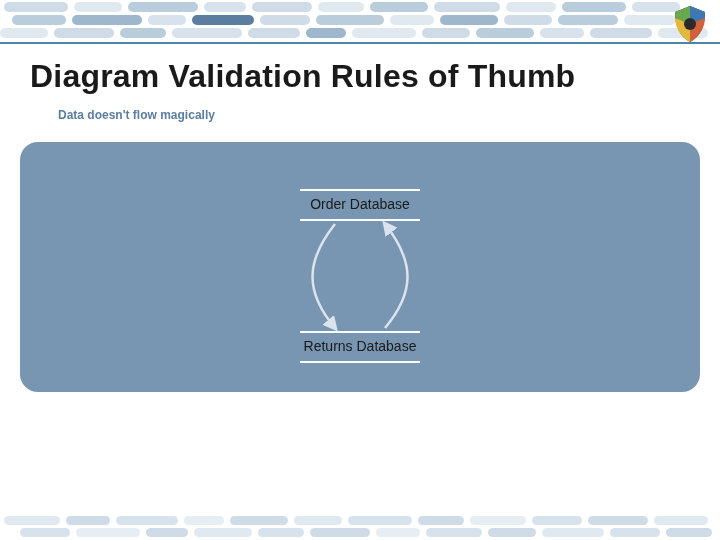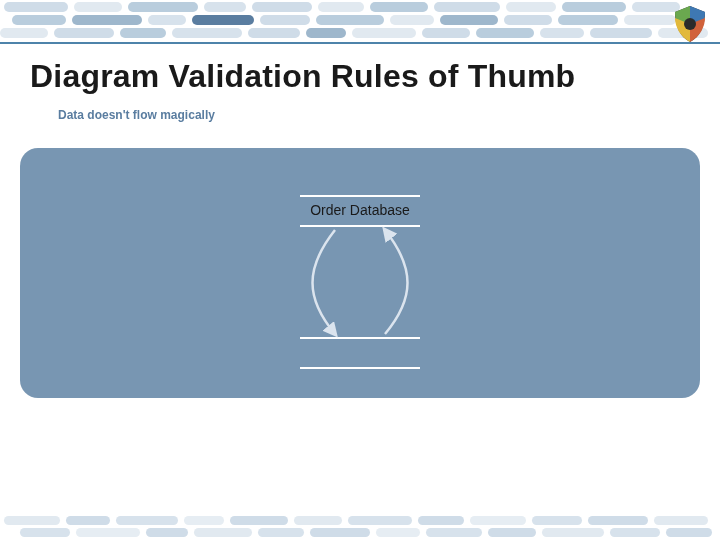--- a/index.html
+++ b/index.html
@@ -53,21 +53,21 @@
     font-weight: 600;
     color: #5a7da0;
     margin-left: 28px;
   }
 
   
   .panel {
     position: absolute;
     left: 20px;
     right: 20px;
-    top: 148px;
+    top: 142px;
     height: 250px;
     background: #7896b2;
     border-radius: 18px;
   }
   .panel svg {
     position: absolute;
     inset: 0;
   }
 
   .db-label {
@@ -172,20 +172,21 @@
     <defs>
       <marker id="arrow" viewBox="0 0 10 10" refX="7" refY="5" markerWidth="6" markerHeight="6" orient="auto-start-reverse">
         <path d="M 0 0 L 10 5 L 0 10 z" fill="#dbe4ee"></path>
       </marker>
     </defs>
     <path d="M 315 82 C 285 120, 285 150, 315 186" stroke="#dbe4ee" stroke-width="2.5" fill="none" marker-end="url(#arrow)"></path>
     <path d="M 365 186 C 395 150, 395 120, 365 82" stroke="#dbe4ee" stroke-width="2.5" fill="none" marker-end="url(#arrow)"></path>
   </svg>
 
   <div class="db-label db-top">Order Database</div>
+  <div class="db-label db-bottom">Returns Database</div>
 </div>
 
 <div class="footer-strip">
   <svg width="720" height="28" viewBox="0 0 720 28">
     <rect x="4" y="4" width="56" height="9" rx="4.5" fill="#e1e9f0"></rect>
     <rect x="66" y="4" width="44" height="9" rx="4.5" fill="#cfdce8"></rect>
     <rect x="116" y="4" width="62" height="9" rx="4.5" fill="#d7e2ec"></rect>
     <rect x="184" y="4" width="40" height="9" rx="4.5" fill="#e6edf3"></rect>
     <rect x="230" y="4" width="58" height="9" rx="4.5" fill="#cfdce8"></rect>
     <rect x="294" y="4" width="48" height="9" rx="4.5" fill="#e1e9f0"></rect>

